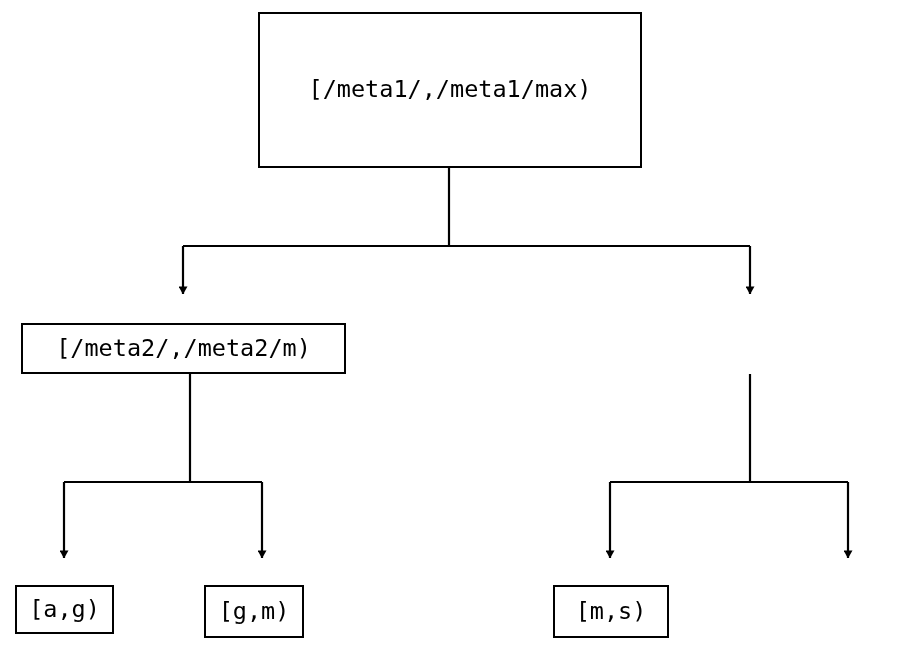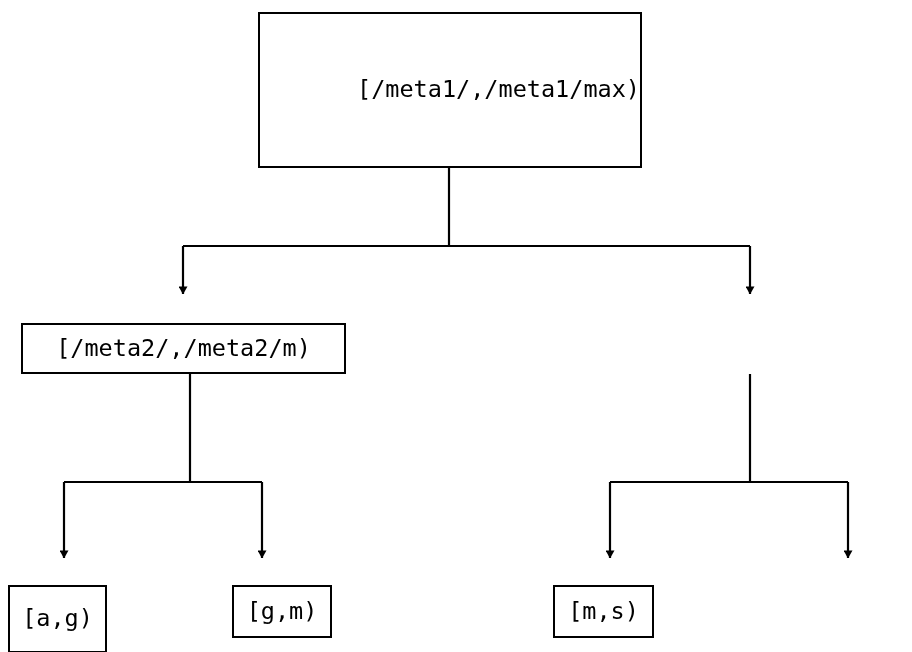--- a/index.html
+++ b/index.html
@@ -69,35 +69,35 @@
     </g>
 
     <g fill="none" stroke="#000000" stroke-width="2.2">
       <path d="M 750,374 L 750,482"></path>
       <path d="M 610,482 L 848,482"></path>
       <path d="M 610,482 L 610,558" marker-end="url(#arrowhead)"></path>
       <path d="M 848,482 L 848,558" marker-end="url(#arrowhead)"></path>
     </g>
   </svg>
 
-  <div class="node lvl0" id="node-root" style="left:258px; top:12px; width:384px; height:156px;justify-content:flex-end;">
+  <div class="node lvl0" id="node-root" style="left:258px; top:12px; width:384px; height:156px;">
     <span class="node-label">[/meta1/,/meta1/max)</span>
   </div>
 
   <div class="node lvl1" id="node-mid-left" style="left:21px; top:323px; width:325px; height:51px;">
     <span class="node-label">[/meta2/,/meta2/m)</span>
   </div>
 
 
-  <div class="node lvl2" id="node-leaf-ag" style="left:8px; top:585px; width:99px; height:68px;">
+  <div class="node lvl2" id="node-leaf-ag" style="left:15px; top:585px; width:99px; height:49px;">
     <span class="node-label">[a,g)</span>
   </div>
 
-  <div class="node lvl2" id="node-leaf-gm" style="left:204px; top:585px; width:100px; height:53px;margin-left:28px;">
+  <div class="node lvl2" id="node-leaf-gm" style="left:204px; top:585px; width:100px; height:53px;">
     <span class="node-label">[g,m)</span>
   </div>
 
-  <div class="node lvl2" id="node-leaf-ms" style="left:553px; top:585px; width:101px; height:53px;">
+  <div class="node lvl2" id="node-leaf-ms" style="left:553px; top:585px; width:116px; height:53px;">
     <span class="node-label">[m,s)</span>
   </div>
 
 
 </div>
 
 </body></html>

